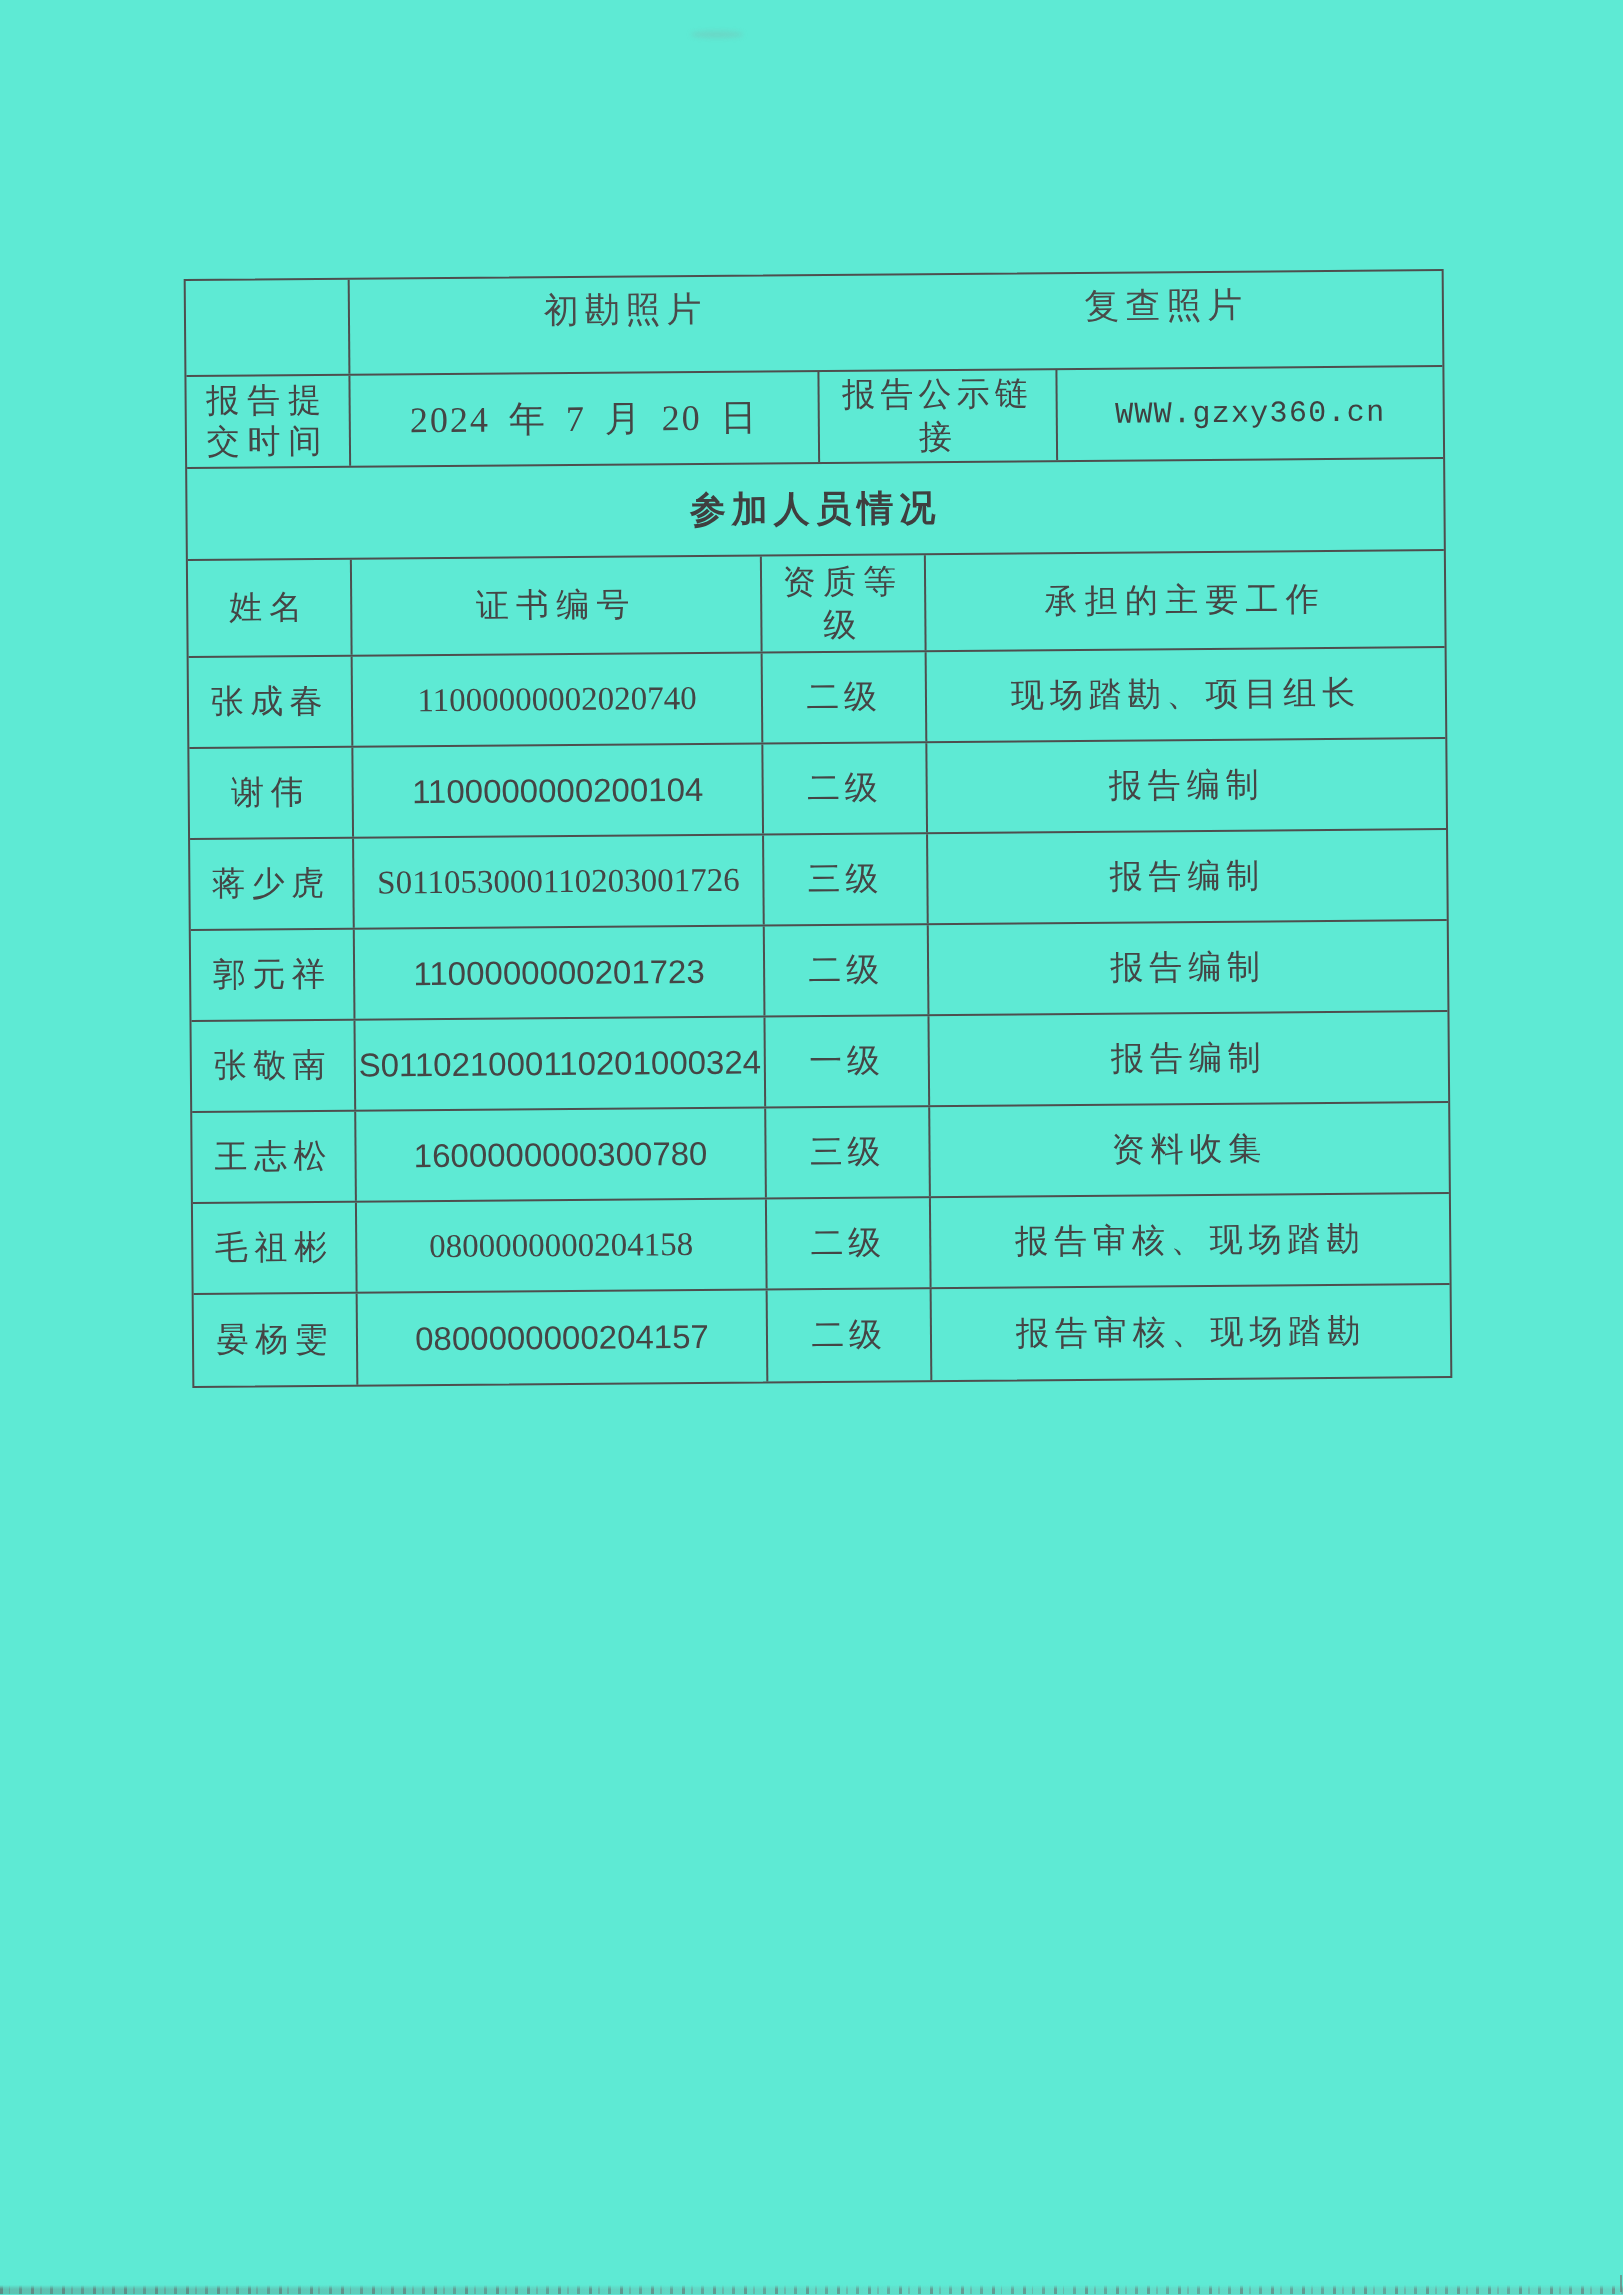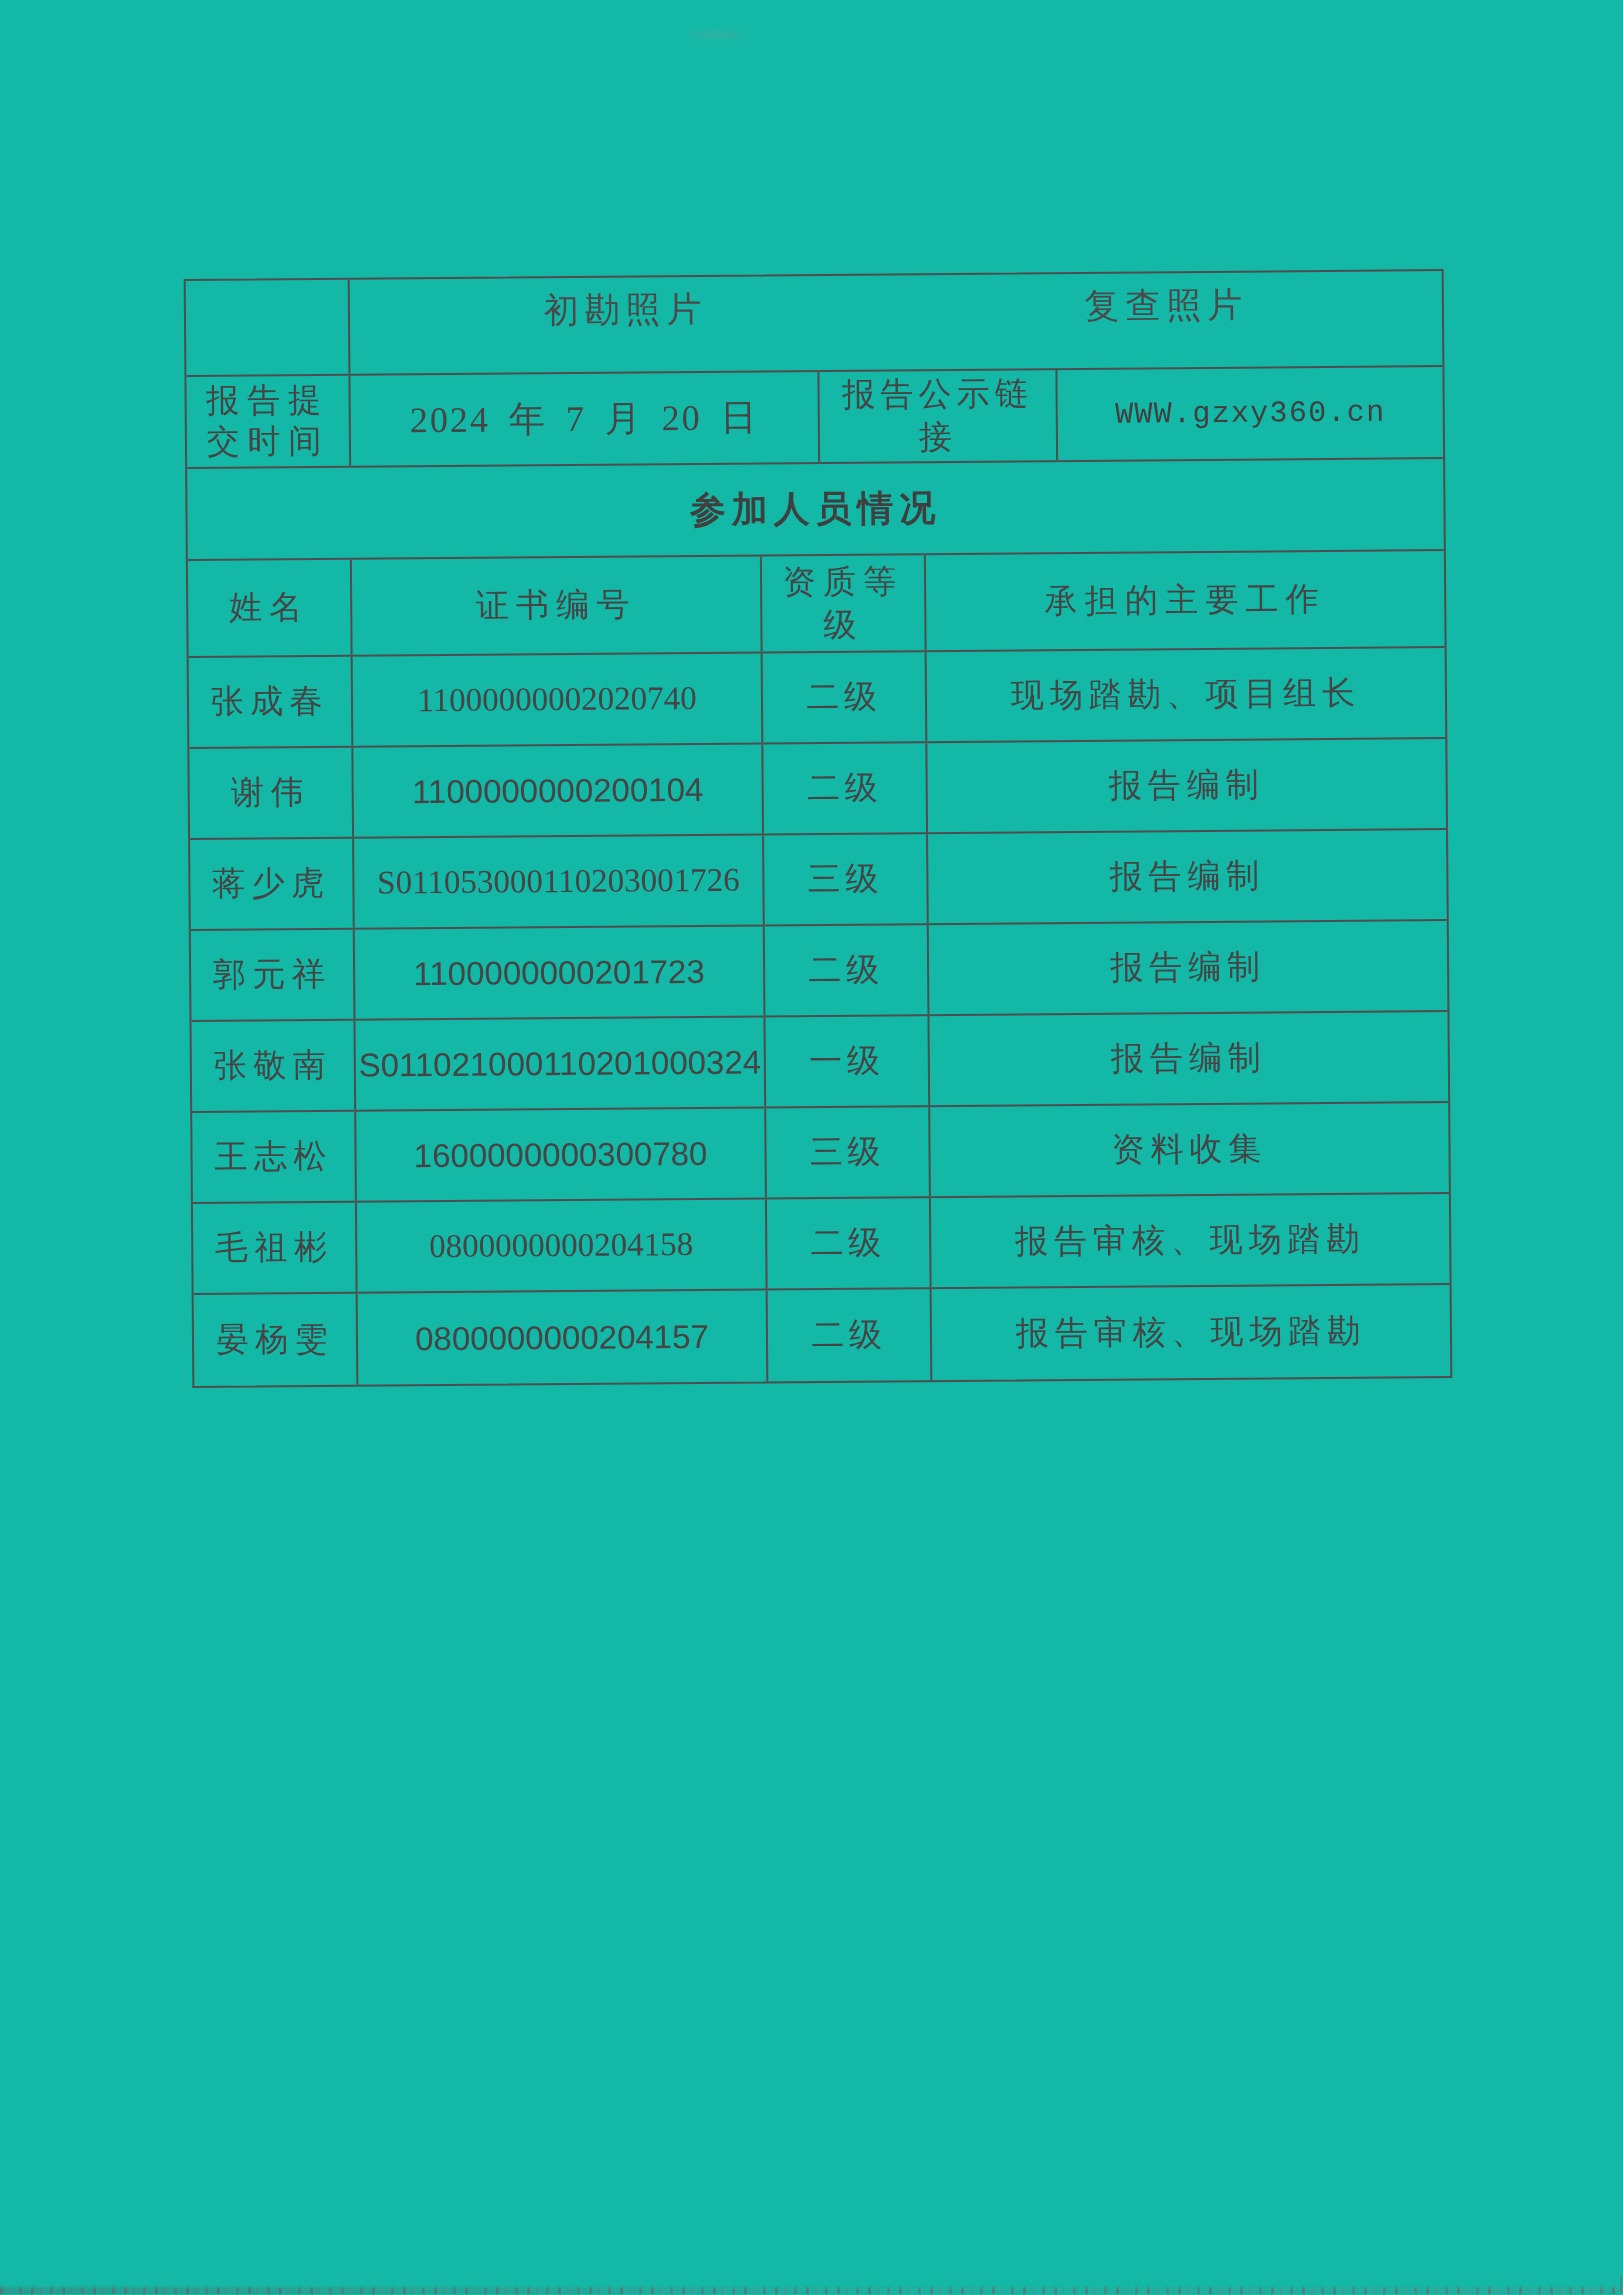--- a/index.html
+++ b/index.html
@@ -1,20 +1,20 @@
 <!DOCTYPE html>
 <html style="font-size:10.5px"><head>
 <meta charset="utf-8">
 <style>
   html, body { margin: 0; padding: 0; background: #888; }
   .page {
     position: relative;
     width: 1623px;
     height: 2295px;
-    background: #14b8a6;
+    background: #5eead4;
     overflow: hidden;
     font-family: "Liberation Serif", "DejaVu Serif", serif;
     color: #454545;
   }
 
   
   .smudge-top {
     position: absolute; left: 691px; top: 31px;
     width: 52px; height: 6.5px;
     background: rgba(150,150,150,0.22);

